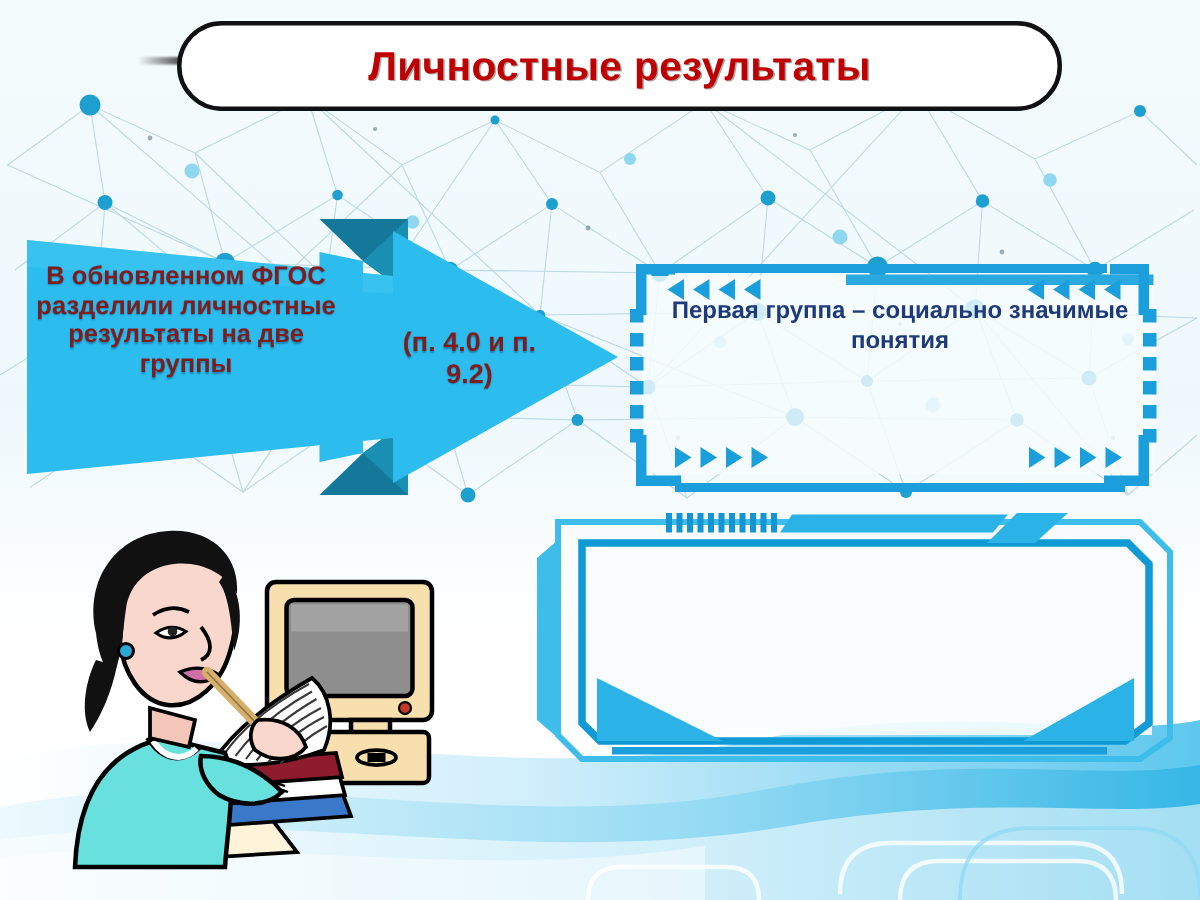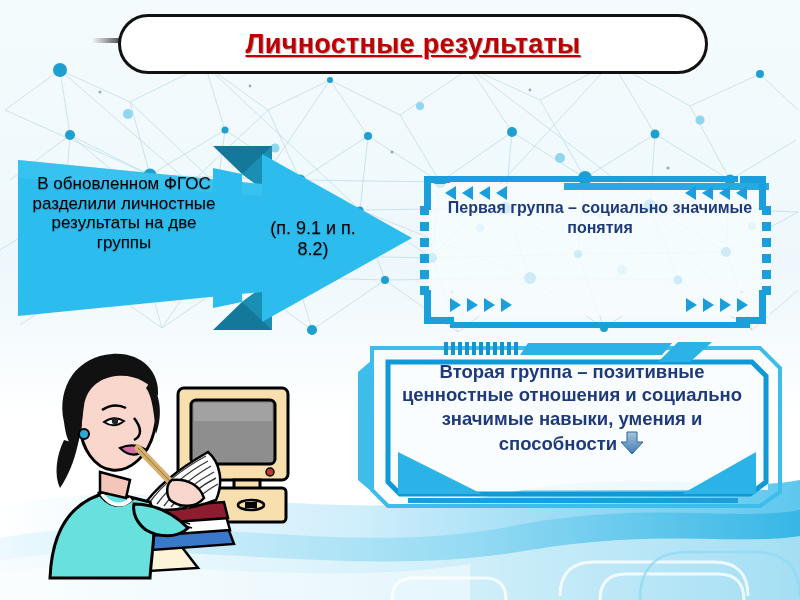--- a/index.html
+++ b/index.html
@@ -17,29 +17,29 @@
   .bg-wave{position:absolute;left:0;bottom:0;width:800px;height:190px;}
 
   
   .title-pill{
     position:absolute;left:118px;top:14px;width:584px;height:54px;
     background:#ffffff;border:3px solid #111111;border-radius:30px;
     display:flex;align-items:center;justify-content:center;z-index:12;
   }
   .title-text{
     color:#c00000;font-size:27px;font-weight:bold;letter-spacing:.3px;
-    text-shadow:1px 1px 0 rgba(0,0,0,.35);white-space:nowrap;text-decoration:underline;
+    text-shadow:1px 1px 0 rgba(0,0,0,.35);white-space:nowrap;
   }
   .title-tail{position:absolute;left:92px;top:38px;width:40px;height:5px;z-index:11;
     background:linear-gradient(90deg,rgba(40,40,40,0) 0%,rgba(40,40,40,.75) 65%,rgba(40,40,40,.9) 100%);
     filter:blur(.6px);}
 
   
   .arrow-wrap{position:absolute;left:10px;top:138px;width:410px;height:200px;z-index:6;}
-  .arrow-txt{position:absolute;color:#000000;font-weight:normal;text-align:center;
+  .arrow-txt{position:absolute;color:#7f1d1d;font-weight:bold;text-align:center;
     line-height:1.16;text-shadow:0 1px 1px rgba(0,70,110,.45);}
   .arrow-txt-main{left:14px;top:36px;width:200px;font-size:17px;}
   .arrow-txt-ref{left:248px;top:80px;width:110px;font-size:18px;}
 
   
   .box1{position:absolute;left:414px;top:172px;width:370px;height:158px;z-index:7;}
   .box1-bg{position:absolute;left:14px;top:12px;width:342px;height:132px;
      background:rgba(247,252,254,.82);}
   .box1-txt{position:absolute;left:26px;top:26px;width:320px;text-align:center;
      color:#1f3a7a;font-size:16px;font-weight:bold;line-height:1.22;}
@@ -199,21 +199,21 @@
       <path d="M203 192 L262 192 L262 142 L232 164 Z" fill="#14789a"></path>
       <path d="M262 192 L262 142 L232 164 Z" fill="#1a8fb4"></path>
 
       <path d="M8 22 L252 46 L252 16 L402 100 L252 184 L252 154 L8 178 Z" fill="#2cbcee"></path>
 
       <path d="M8 22 L252 46 L252 58 L8 40 Z" fill="#47c9f2" opacity=".45"></path>
 
       <path d="M203 30 L232 36 L232 164 L203 170 Z" fill="#2cbcee"></path>
     </svg>
     <div class="arrow-txt arrow-txt-main nosel">В обновленном ФГОС разделили личностные результаты на две группы</div>
-    <div class="arrow-txt arrow-txt-ref nosel">(п. 9.1 и п. 8.2)</div>
+    <div class="arrow-txt arrow-txt-ref nosel">(п. 4.0 и п. 9.2)</div>
   </div>
 
   <div class="box1">
     <div class="box1-bg"></div>
     <svg width="370" height="158" viewBox="0 0 370 158" style="position:absolute;left:0;top:0;">
       <g fill="#1a9fdc">
 
         <rect x="24" y="4" width="300" height="6"></rect>
         <rect x="150" y="11" width="205" height="7" fill="#2aa9e0"></rect>
 
@@ -307,33 +307,20 @@
 
       <path d="M176 1 L320 1 L310 13 L168 13 Z" fill="#2bb2e6"></path>
       <path d="M326 0 L360 0 L338 20 L306 20 Z" fill="#2bb2e6"></path>
 
       <path d="M46 110 L130 152 L46 152 Z" fill="#2bb2e6"></path>
 
       <path d="M404 110 L404 152 L330 152 Z" fill="#2bb2e6"></path>
 
       <rect x="56" y="156" width="330" height="5" fill="#1a9fdc"></rect>
     </svg>
-    <div class="box2-txt nosel">
-      <span>Вторая группа – позитивные ценностные отношения и социально значимые навыки, умения и способности</span><span class="arrow-glyph">
-        <svg width="26" height="26" viewBox="0 0 26 26">
-          <defs>
-              <linearGradient id="dag" x1="0" y1="0" x2="0" y2="1">
-            <stop offset="0%" stop-color="#a8c4dd"></stop>
-                <stop offset="100%" stop-color="#3f7ab5"></stop>
-          </linearGradient>
-            </defs>
-          <path d="M8 2 L18 2 L18 12 L24 12 L13 24 L2 12 L8 12 Z" fill="url(#dag)" stroke="#2f6494" stroke-width="1"></path>
-        </svg>
-      </span>
-    </div>
   </div>
 
   <svg class="clipart" viewBox="0 0 280 230">
 
     <g>
       <rect x="140" y="36" width="110" height="92" rx="6" fill="#f7e0ae" stroke="#000" stroke-width="3"></rect>
       <rect x="153" y="48" width="84" height="64" rx="5" fill="#8e8e8e" stroke="#000" stroke-width="3"></rect>
       <path d="M156 51 h78 v18 h-78 z" fill="#a2a2a2"></path>
       <circle cx="232" cy="120" r="4" fill="#c0392b" stroke="#000" stroke-width="1.5"></circle>
       <rect x="196" y="128" width="26" height="10" fill="#f7e0ae" stroke="#000" stroke-width="3"></rect>

